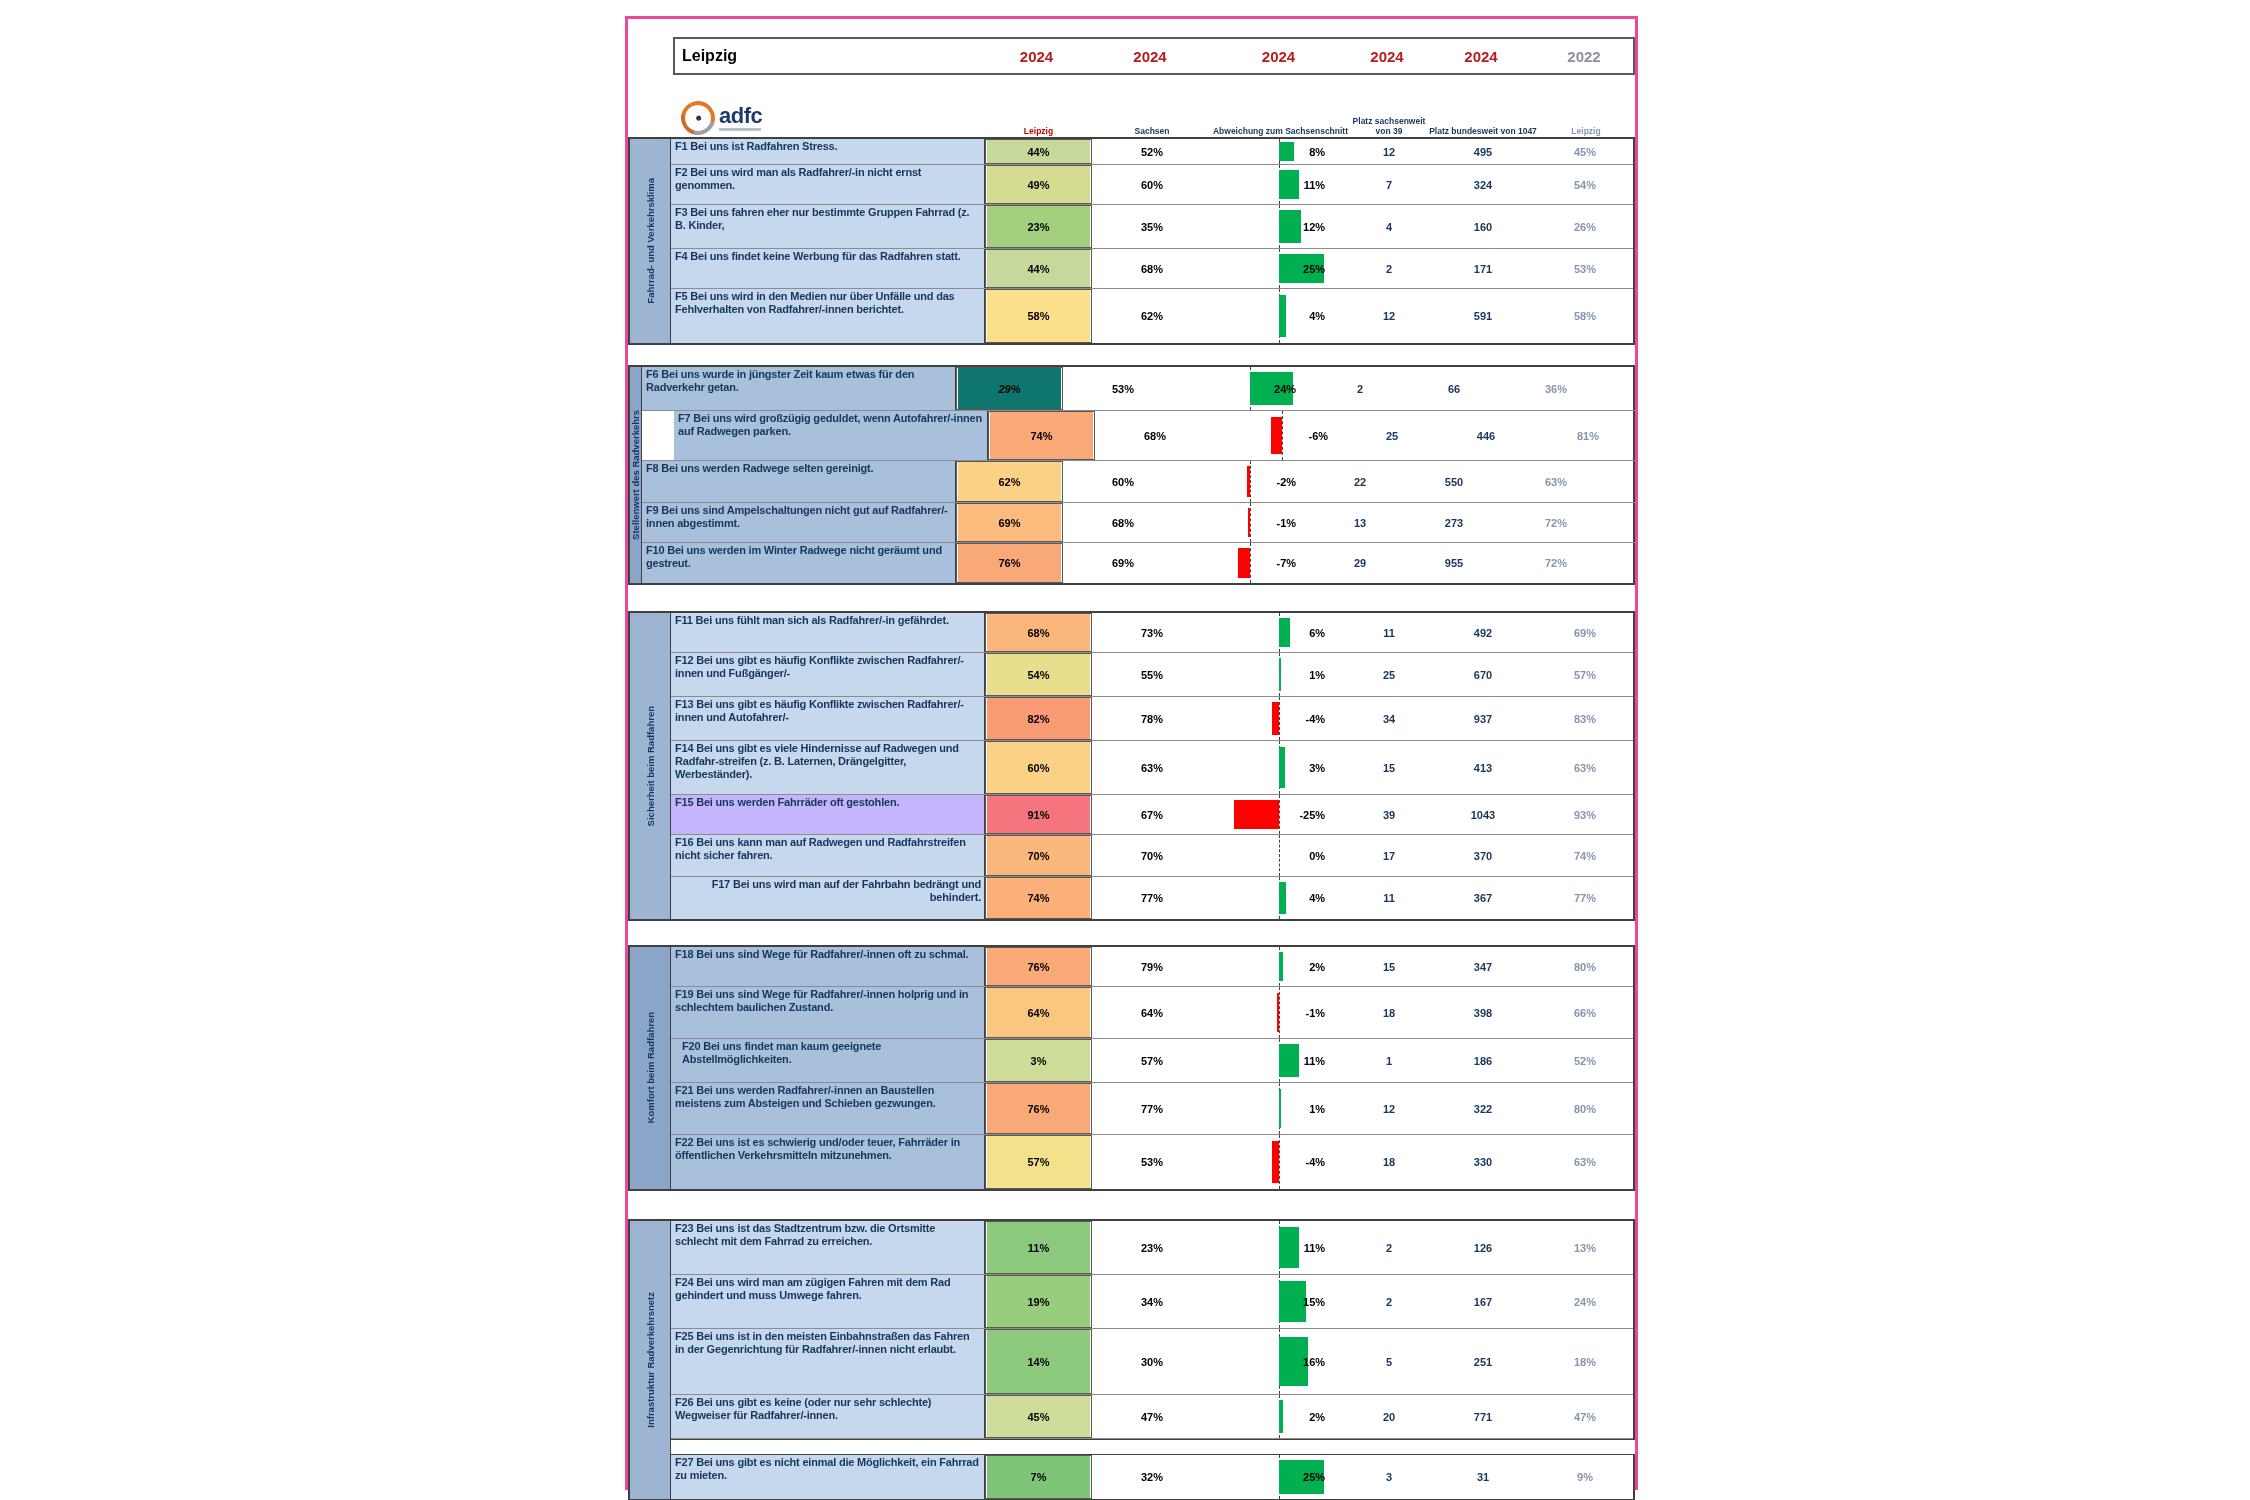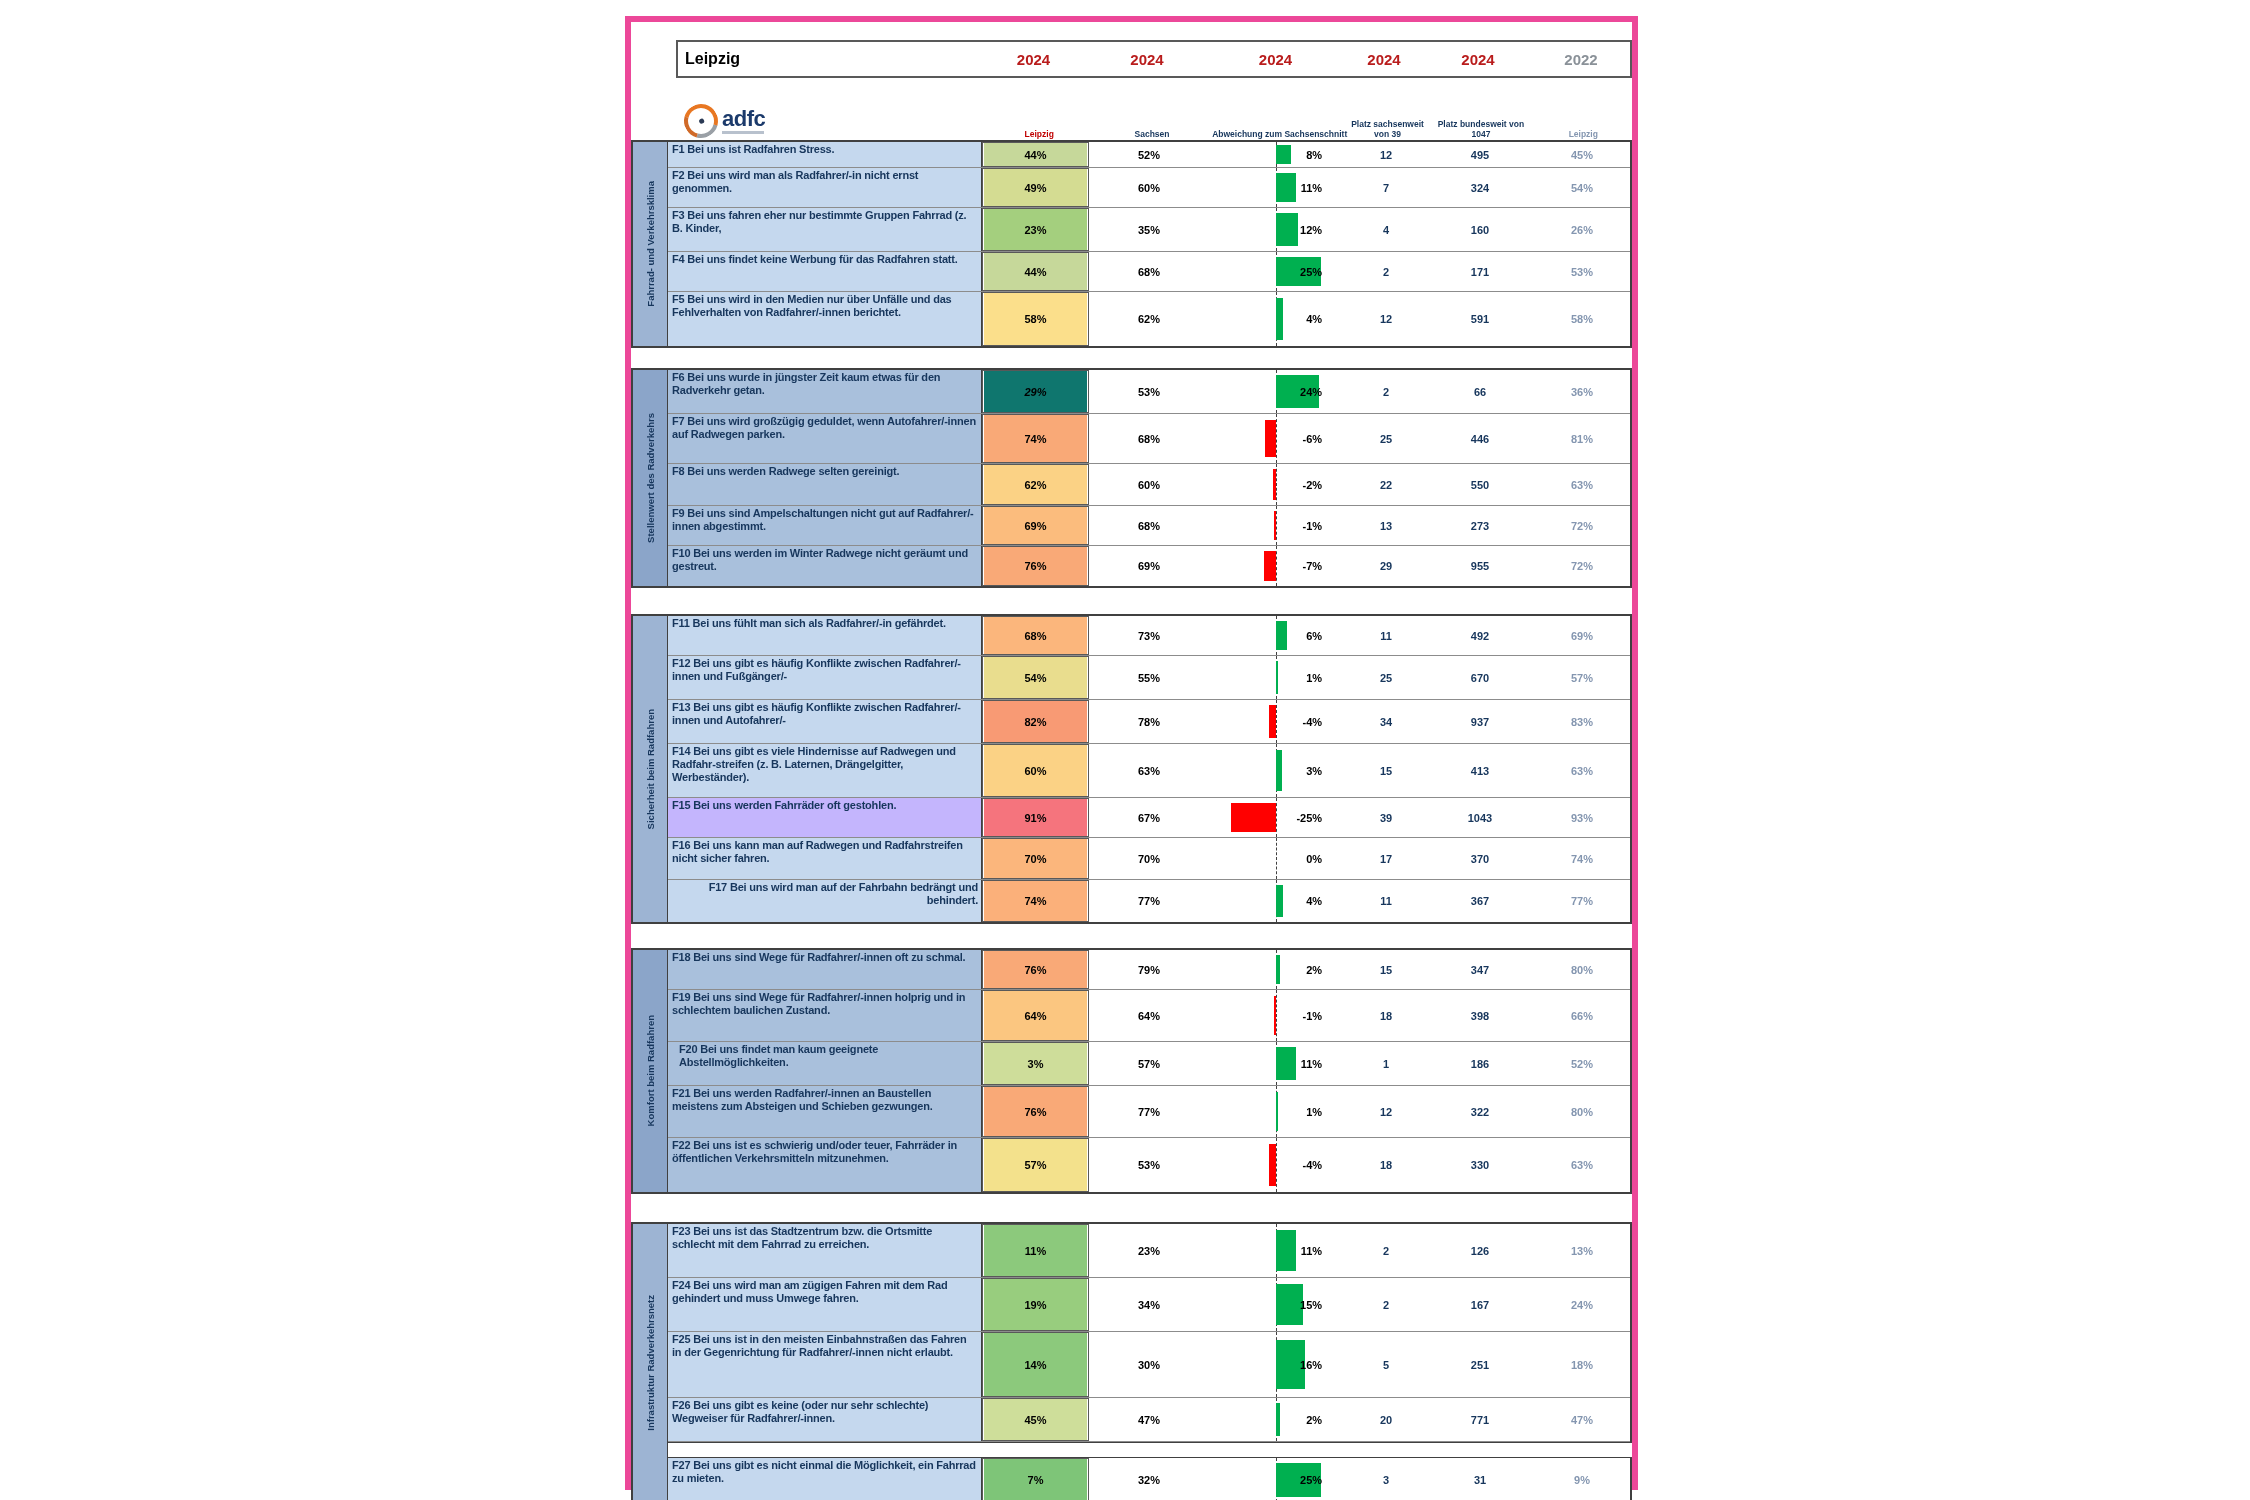--- a/index.html
+++ b/index.html
@@ -1,17 +1,17 @@
 <!DOCTYPE html>
 <html><head>
 <meta charset="utf-8">
 <style>
   html,body{margin:0;padding:0;background:#ffffff;}
   body{width:2250px;height:1500px;position:relative;font-family:"Liberation Sans",sans-serif;-webkit-font-smoothing:antialiased;}
-  #frame{position:absolute;left:625px;top:16px;width:1013px;height:1474px;border:6px solid #ec4899;background:#fff;box-sizing:border-box;}
+  #frame{position:absolute;left:625px;top:16px;width:1013px;height:1474px;border:3px solid #ec4899;background:#fff;box-sizing:border-box;}
 
   
   #hdr{position:absolute;left:45px;top:18px;right:0;}
   .title-row{display:flex;border:2px solid #595959;height:34px;align-items:center;background:#fff;}
   .title-city{width:312px;font-size:16px;font-weight:bold;color:#000;padding-left:7px;}
   .yr{font-size:15px;font-weight:bold;color:#b91c1c;text-align:center;}
   .yr.gray{color:#8a9198;}
   .sub-row{display:flex;height:62px;align-items:flex-end;padding-bottom:6px;}
   .sub-city{width:312px;position:relative;}
   .sublab{font-size:8.5px;font-weight:bold;color:#17365c;text-align:center;line-height:1.25;}
@@ -184,21 +184,21 @@
             <div class="cell sx">53%</div>
             <div class="abw">
               <div class="zero"></div>
               <div class="bar pos" style="width: 43.2px;"></div>
               <span class="abw-val">24%</span>
             </div>
             <div class="cell ps">2</div>
             <div class="cell pb">66</div>
             <div class="cell y22">36%</div>
           </div>
-          <div class="row" style="min-height: 50px;">
+          <div class="row" style="min-height: 50px; padding-left: 32px;">
             <div class="q" style="background: rgb(169, 192, 220);">
               <span>F7 Bei uns wird großzügig geduldet, wenn Autofahrer/-innen auf Radwegen parken.</span>
             </div>
             <div class="cell lp" style="background: rgb(249, 169, 119);">74%</div>
             <div class="cell sx">68%</div>
             <div class="abw">
               <div class="zero"></div>
               <div class="bar neg" style="width: 10.8px;"></div>
               <span class="abw-val">-6%</span>
             </div>

